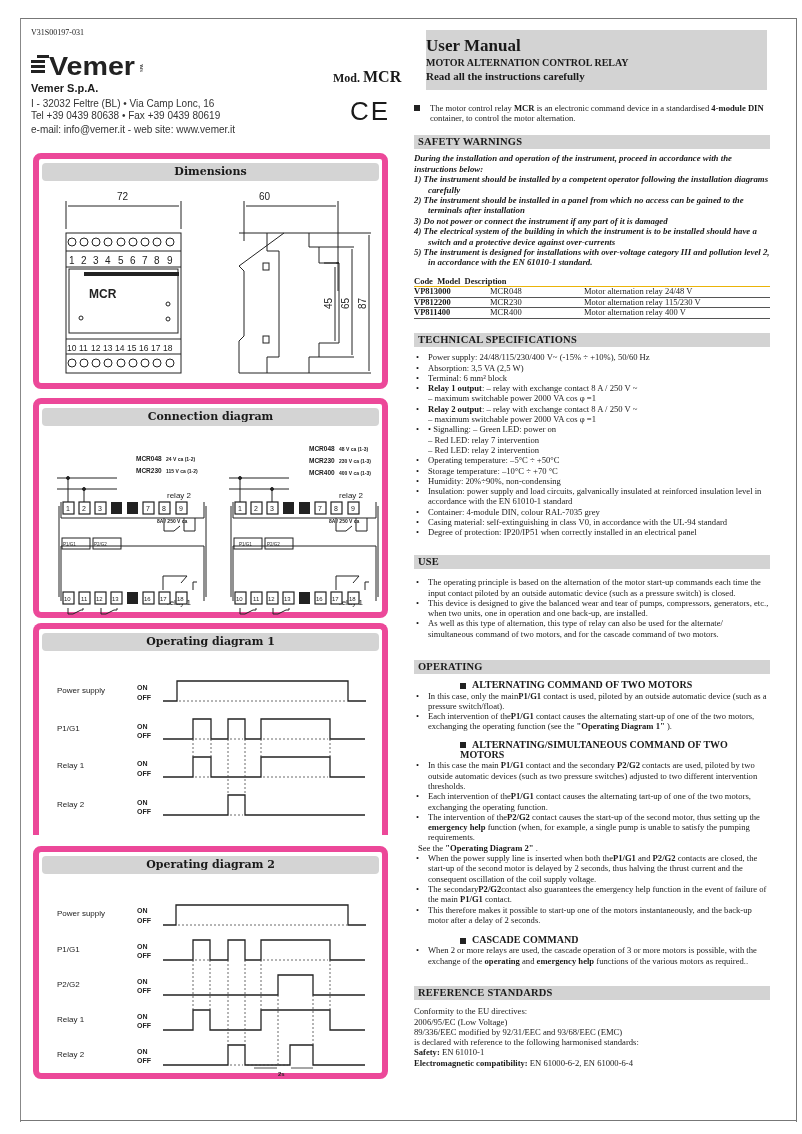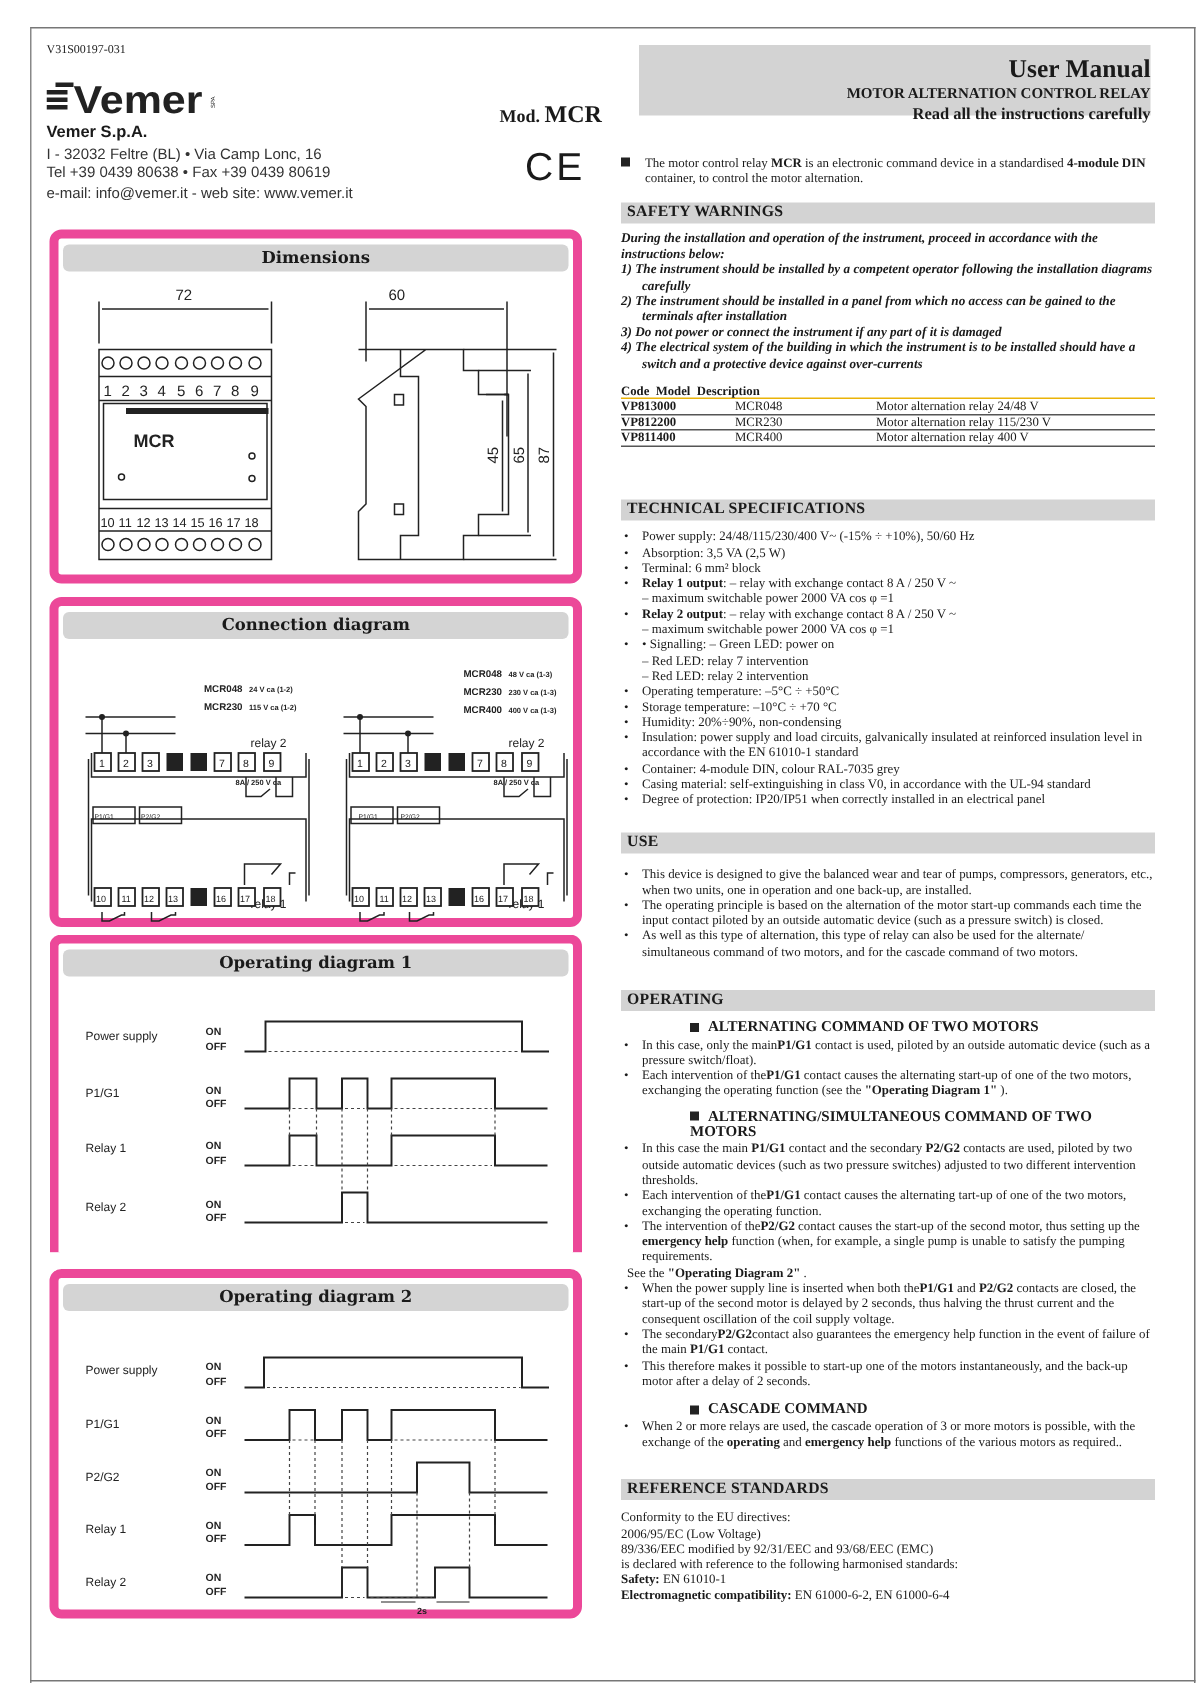--- a/index.html
+++ b/index.html
@@ -10,21 +10,21 @@
   .logo { position:absolute; left:31px; top:52px; width:115px; height:26px; }
   .company { position:absolute; left:31px; top:82px; font-family:"Liberation Sans", sans-serif; font-weight:bold; font-size:11px; }
   .addr { position:absolute; left:31px; font-family:"Liberation Sans", sans-serif; font-size:10px; color:#333; }
   .mod { position:absolute; left:333px; top:68px; font-family:"Liberation Serif", serif; font-size:12px; font-weight:bold; }
   .mod b { font-size:16px; }
   .ce { position:absolute; left:350px; top:96px; font-family:"Liberation Sans", sans-serif; font-size:26px; letter-spacing:2px; }
 
   .panel { position:absolute; left:33px; width:355px; border:6px solid #ec4899; border-radius:8px; box-sizing:border-box; background:#fff; }
   .panel-title { margin:4px 3px 0 3px; background:#d4d4d4; border-radius:4px; text-align:center; font-family:"DejaVu Serif", serif; font-weight:bold; font-size:11px; padding:2px 0 3px; }
 
-  .header-box { position:absolute; left:426px; top:30px; width:341px; height:47px; background:#d3d3d3; text-align:right; font-family:"Liberation Serif", serif; }
+  .header-box { position:absolute; left:426px; top:30px; width:341px; height:60px; background:#d3d3d3; text-align:left; font-family:"Liberation Serif", serif; }
   .header-box .t1 { font-size:17px; font-weight:bold; margin-top:6px; }
   .header-box .t2 { font-size:10px; font-weight:bold; margin-top:1px; }
   .header-box .t3 { font-size:11px; font-weight:bold; margin-top:2px; }
 
   .right { position:absolute; left:414px; width:356px; font-family:"Liberation Serif", serif; font-size:8.6px; line-height:10.3px; }
   .sec { background:#d3d3d3; font-weight:bold; font-size:10.5px; padding:2px 4px; letter-spacing:0.2px; }
   .sq { display:inline-block; width:6px; height:6px; background:#222; margin-right:6px; vertical-align:middle; }
   ul.b { list-style:none; margin:0; padding:0; }
   ul.b li { position:relative; padding-left:14px;font-family:Liberation Serif, serif; }
   ul.b li:before { content:"•"; position:absolute; left:2px; }
@@ -381,20 +381,21 @@
 </div>
 
 <div class="right" style="top:135px">
   <div class="sec">SAFETY WARNINGS</div>
   <div class="warn" style="margin-top:4px">
     <div>During the installation and operation of the instrument, proceed in accordance with the instructions below:</div>
     <div class="item">1)  The instrument should be installed by a competent operator following the installation diagrams carefully</div>
     <div class="item">2)  The instrument should be installed in a panel from which no access can be gained to the terminals after installation</div>
     <div class="item">3)  Do not power or connect the instrument if any part of it is damaged</div>
     <div class="item">4)  The electrical system of the building in which the instrument is to be installed should have a switch and a protective device against over-currents</div>
+    <div class="item">5)  The instrument is designed for installations with over-voltage category III and pollution level 2, in accordance with the EN 61010-1 standard.</div>
   </div>
   <table class="codes" style="margin-top:8px">
     <tbody>
         <tr>
           <th colspan="3"><span>Code</span>&nbsp; <span>Model</span>&nbsp; <span>Description</span></th>
         </tr>
     <tr>
           <td class="c">VP813000</td>
           <td class="m">MCR048</td>
           <td>Motor alternation relay 24/48 V</td>
@@ -432,22 +433,22 @@
     <li>Insulation: power supply and load circuits, galvanically insulated at reinforced insulation level in accordance with the EN 61010-1 standard</li>
     <li>Container: 4-module DIN, colour RAL-7035 grey</li>
     <li>Casing material: self-extinguishing in class V0, in accordance with the UL-94 standard</li>
     <li>Degree of protection: IP20/IP51 when correctly installed in an electrical panel</li>
   </ul>
 </div>
 
 <div class="right" style="top:555px">
   <div class="sec">USE</div>
   <ul class="b" style="margin-top:8px">
+    <li>The operating principle is based on the alternation of the motor start-up commands each time the input contact piloted by an outside automatic device (such as a pressure switch) is closed.</li>
     <li>This device is designed to give the balanced wear and tear of pumps, compressors, generators, etc., when two units, one in operation and one back-up, are installed.</li>
-    <li>The operating principle is based on the alternation of the motor start-up commands each time the input contact piloted by an outside automatic device (such as a pressure switch) is closed.</li>
     <li>As well as this type of alternation, this type of relay can also be used for the alternate/ simultaneous command of two motors, and for the cascade command of two motors.</li>
   </ul>
 </div>
 
 <div class="right" style="top:660px">
   <div class="sec">OPERATING</div>
   <div class="sub" style="margin-top:6px"><span class="sq"></span><span>ALTERNATING COMMAND OF TWO MOTORS</span></div>
   <ul class="b">
     <li><span>In this case, only the main</span><b>P1/G1</b><span> contact is used, piloted by an outside automatic device (such as a pressure switch/float).</span></li>
     <li><span>Each intervention of the</span><b>P1/G1</b><span> contact causes the alternating start-up of one of the two motors, exchanging the operating function (see the </span><b>"Operating Diagram 1"</b><span> ).</span></li>

